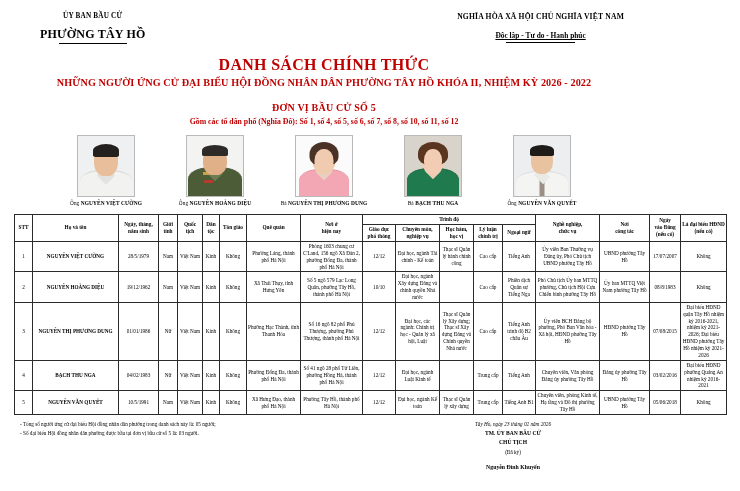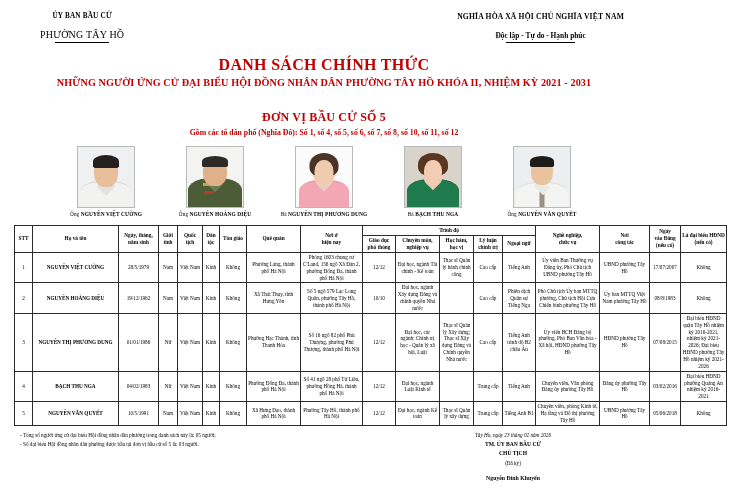--- a/index.html
+++ b/index.html
@@ -11,31 +11,31 @@
     color:#000;
     overflow:hidden;
     position:relative;
   }
   .page{width:648px;height:491px;position:relative;box-sizing:border-box;padding:8px 14px 0 14px;}
 
   
   .masthead{display:flex;justify-content:space-between;align-items:flex-start;padding:4px 10px 0 26px;}
   .mast-left,.mast-right{text-align:center;line-height:1.35;}
   .mast-left .l1{font-size:7.2px;font-weight:bold;letter-spacing:.2px;}
-  .mast-left .l2{font-size:10px;font-weight:normal;letter-spacing:.2px;position:relative;display:inline-block;padding-bottom:1px;}
+  .mast-left .l2{font-size:12px;font-weight:bold;letter-spacing:.2px;position:relative;display:inline-block;padding-bottom:1px;}
   .mast-left .l2:after{content:"";position:absolute;left:18%;right:18%;bottom:-1px;height:1px;background:#000;}
   .mast-right .r1{font-size:7.6px;font-weight:bold;letter-spacing:.2px;}
-  .mast-right .r2{font-size:7.4px;font-weight:bold;position:relative;display:inline-block;padding-bottom:1px;}
+  .mast-right .r2{font-size:7.4px;font-weight:bold;position:relative;display:inline-block;padding-bottom:1px;text-decoration:underline;}
   .mast-right .r2:after{content:"";position:absolute;left:12%;right:12%;bottom:-1px;height:1px;background:#000;}
 
   
   .titleblock{text-align:center;color:#c00000;margin-top:9px;line-height:1.45;}
   .t1{font-size:16px;font-weight:bold;letter-spacing:.3px;}
   .t2{font-size:10.2px;font-weight:bold;letter-spacing:.1px;}
-  .t3{font-size:12px;font-weight:bold;letter-spacing:.2px;margin-top:18px;}
+  .t3{font-size:10px;font-weight:bold;letter-spacing:.2px;margin-top:10px;}
   .t4{font-size:7.8px;font-weight:bold;margin-top:1px;}
 
   
   .photos{display:flex;justify-content:space-between;margin:7px 38px 0 38px;}
   .pcell{width:108px;text-align:center;}
   .frame{width:56px;height:60px;margin:0 auto;border:1px solid #b9b9b9;overflow:hidden;position:relative;background:#fff;}
   .pname{font-size:5.4px;font-weight:bold;margin-top:3px;letter-spacing:.1px;white-space:nowrap;}
   .pname .hon{font-weight:normal;font-size:5.2px;}
 
   
@@ -74,21 +74,21 @@
       <div class="l2">PHƯỜNG TÂY HỒ</div>
     </div>
     <div class="mast-right">
       <div class="r1">NGHĨA HÒA XÃ HỘI CHỦ NGHĨA VIỆT NAM</div>
       <div class="r2">Độc lập - Tự do - Hạnh phúc</div>
     </div>
   </div>
 
   <div class="titleblock">
     <div class="t1">DANH SÁCH CHÍNH THỨC</div>
-    <div class="t2">NHỮNG NGƯỜI ỨNG CỬ ĐẠI BIỂU HỘI ĐỒNG NHÂN DÂN PHƯỜNG TÂY HỒ KHÓA II, NHIỆM KỲ 2021 - 2031</div>
+    <div class="t2">NHỮNG NGƯỜI ỨNG CỬ ĐẠI BIỂU HỘI ĐỒNG NHÂN DÂN PHƯỜNG TÂY HỒ KHÓA II, NHIỆM KỲ 2026 - 2022</div>
     <div class="t3">ĐƠN VỊ BẦU CỬ SỐ 5</div>
     <div class="t4">Gồm các tổ dân phố (Nghĩa Đô): Số 1, số 4, số 5, số 6, số 7, số 8, số 10, số 11, số 12</div>
   </div>
 
   <div class="photos">
 
     <div class="pcell">
       <div class="frame">
         <div class="bg" style="background:#eef0f2;"></div>
         <div class="body" style="bottom:0;width:52px;height:25px;background:#f2f2f0;border-top:1px solid #d5d5d5;"></div>

